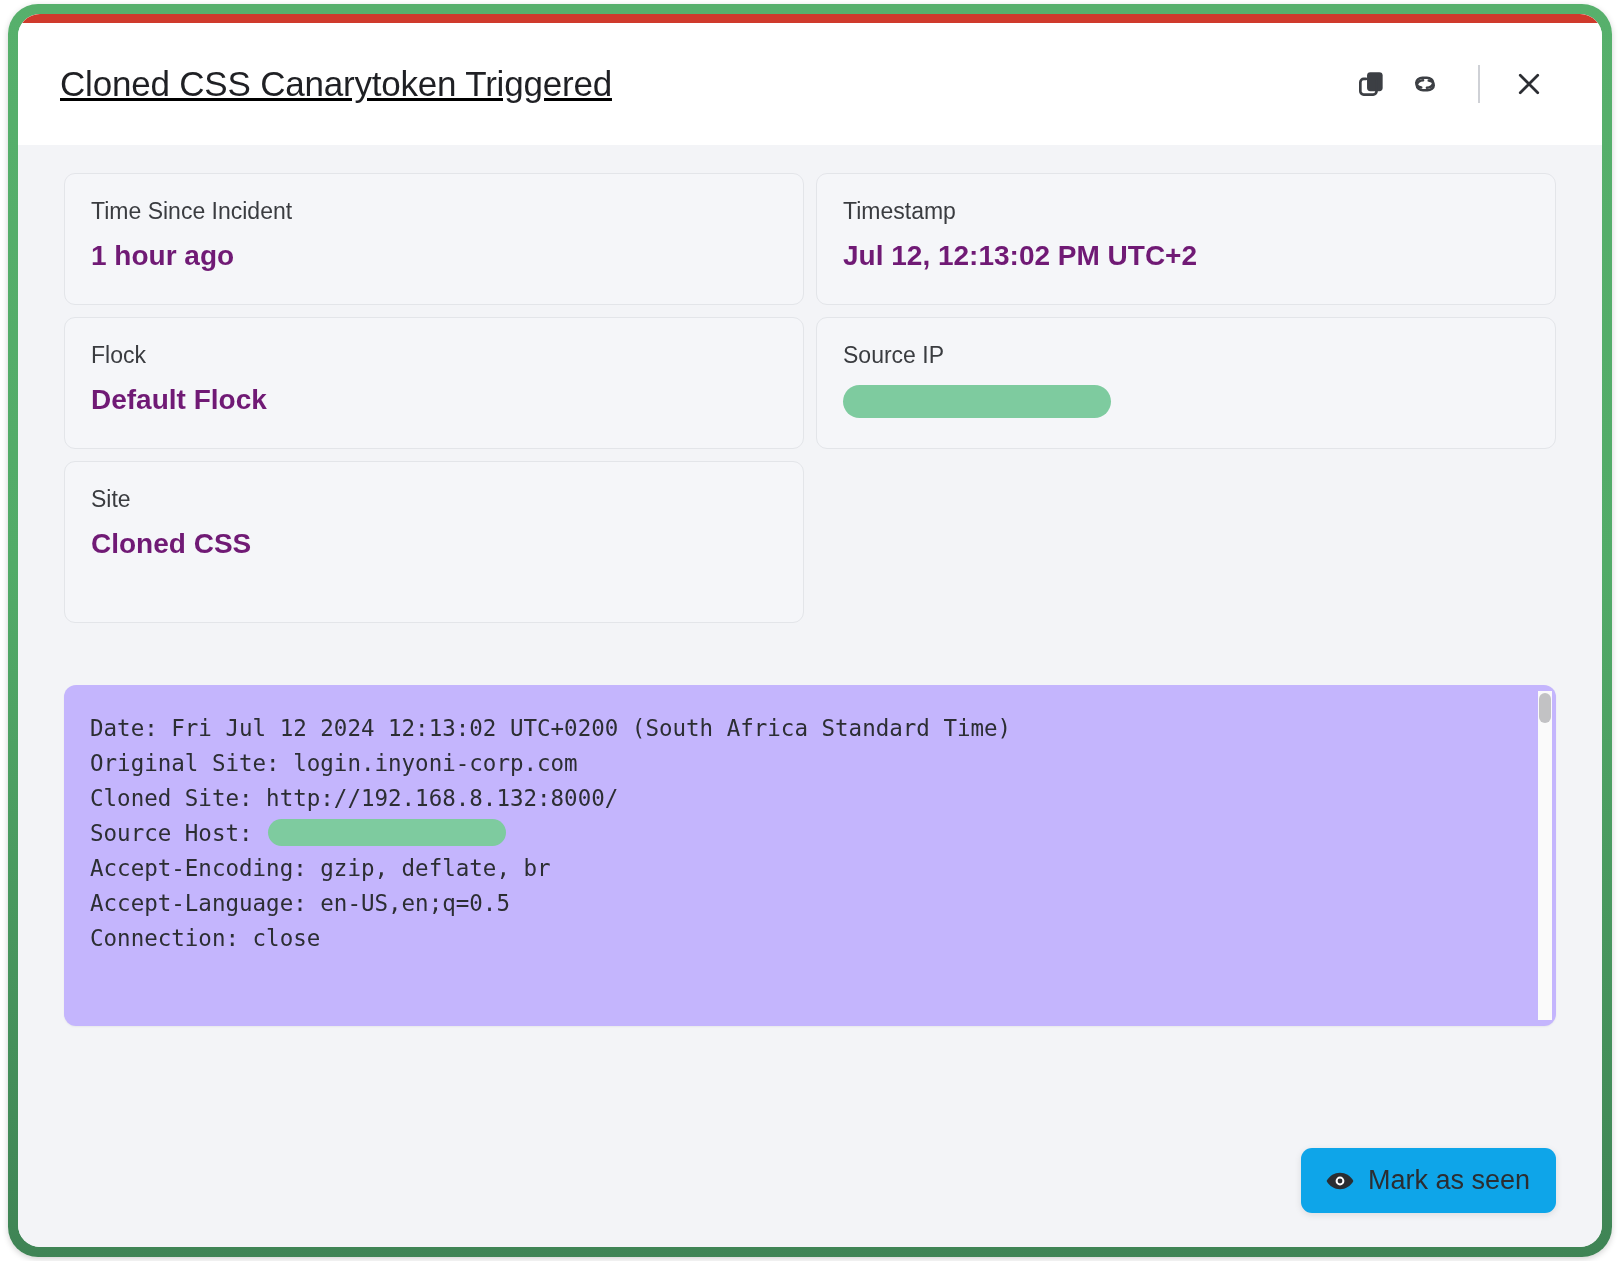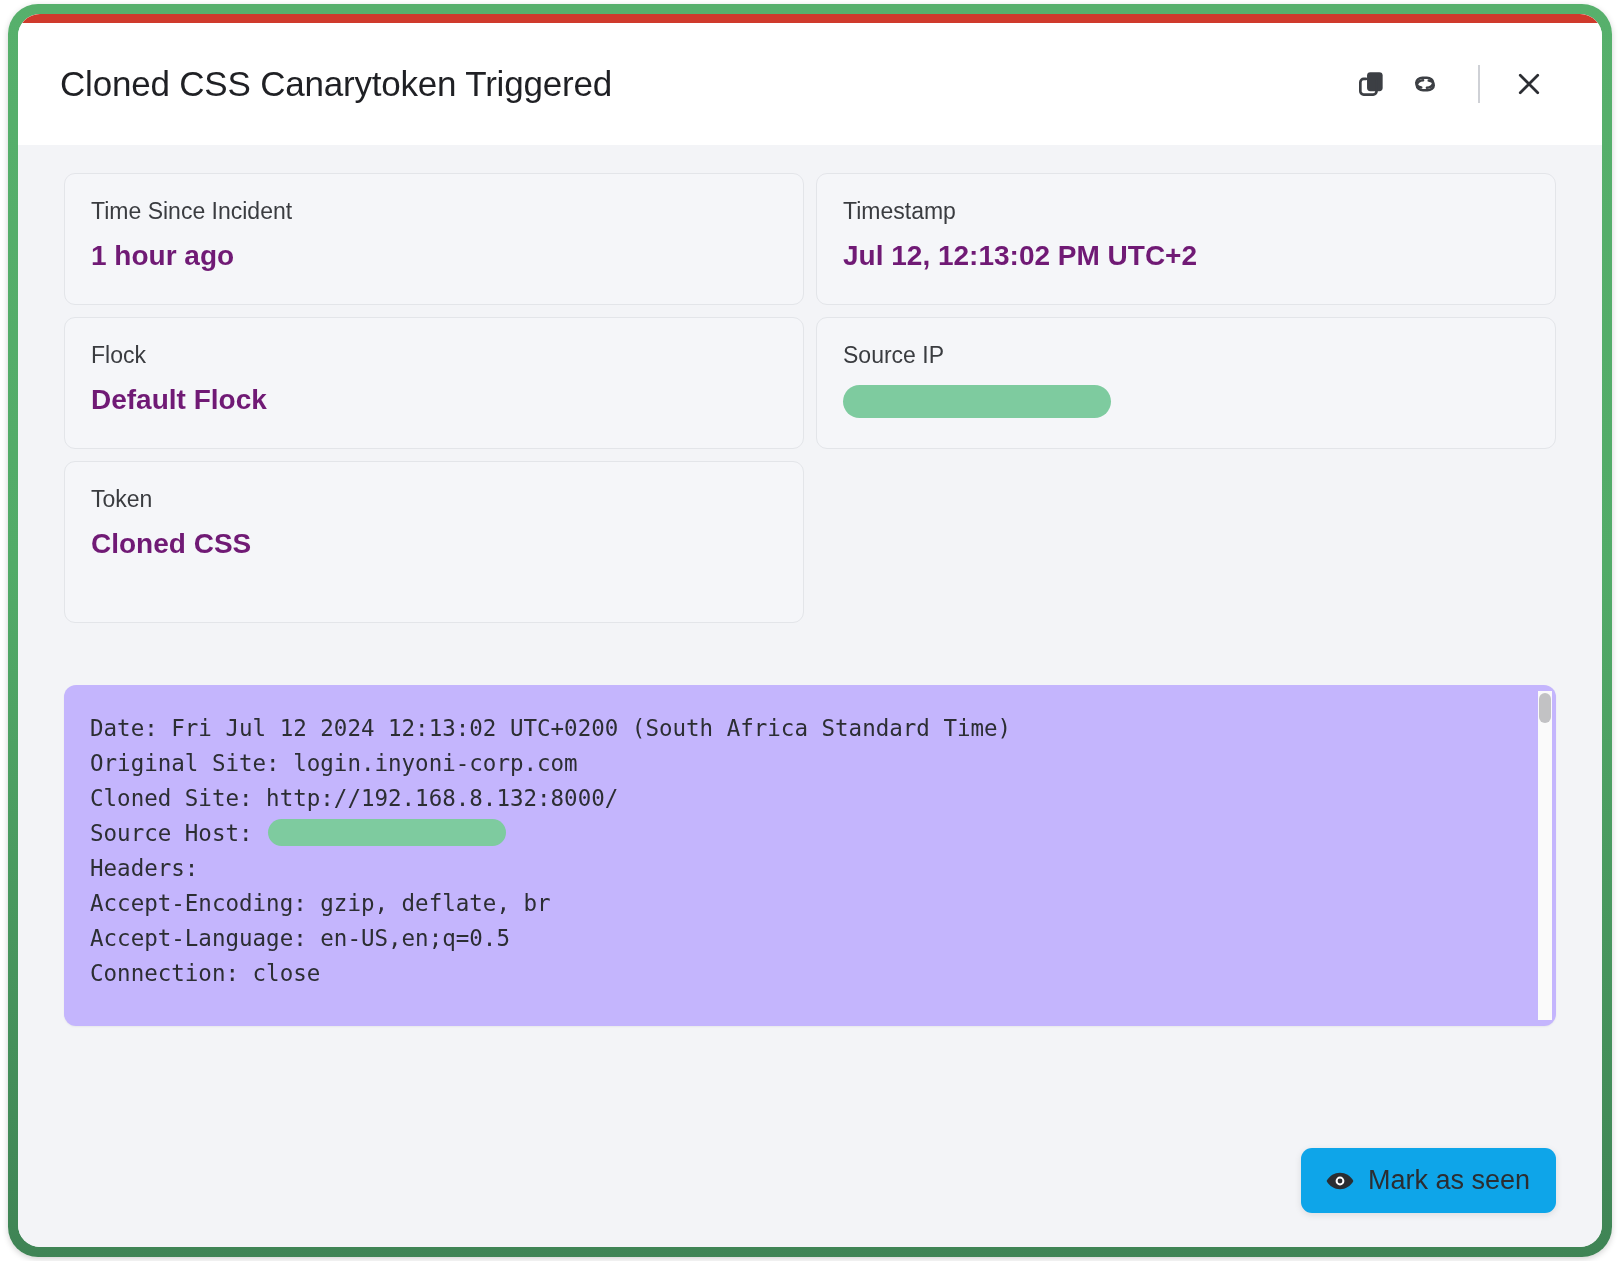--- a/index.html
+++ b/index.html
@@ -47,20 +47,21 @@
   
   .header {
     position: absolute;
     left: 0; top: 0;
     width: 100%;
     height: 131px;
     background: #ffffff;
     display: flex;
     align-items: center;
     padding: 9px 46px 0 42px;
+    text-decoration: underline;
   }
 
   .header-title {
     font-size: 35px;
     font-weight: 400;
     color: #1f2024;
     letter-spacing: -0.2px;
     white-space: nowrap;
   }
 
@@ -282,34 +283,33 @@
         </div>
 
         <div class="info-card">
           <div class="card-label">Source IP</div>
           <div class="card-value">
             <span class="redaction"></span>
           </div>
         </div>
 
         <div class="info-card tall">
-          <div class="card-label">Token</div>
+          <div class="card-label">Site</div>
           <div class="card-value">Cloned CSS</div>
         </div>
 
 
       </div>
 
       <div class="log-panel">
         <div class="log-inner">
           <div class="log-line">Date: Fri Jul 12 2024 12:13:02 UTC+0200 (South Africa Standard Time)</div>
           <div class="log-line">Original Site: login.inyoni-corp.com</div>
           <div class="log-line">Cloned Site: http://192.168.8.132:8000/</div>
           <div class="log-line"><span>Source Host: </span><span class="redaction inline"></span></div>
-          <div class="log-line">Headers:</div>
           <div class="log-line">Accept-Encoding: gzip, deflate, br</div>
           <div class="log-line">Accept-Language: en-US,en;q=0.5</div>
           <div class="log-line">Connection: close</div>
 
         </div>
         <div class="scroll-track"></div>
         <div class="scroll-thumb"></div>
       </div>
 
       <div class="footer">

